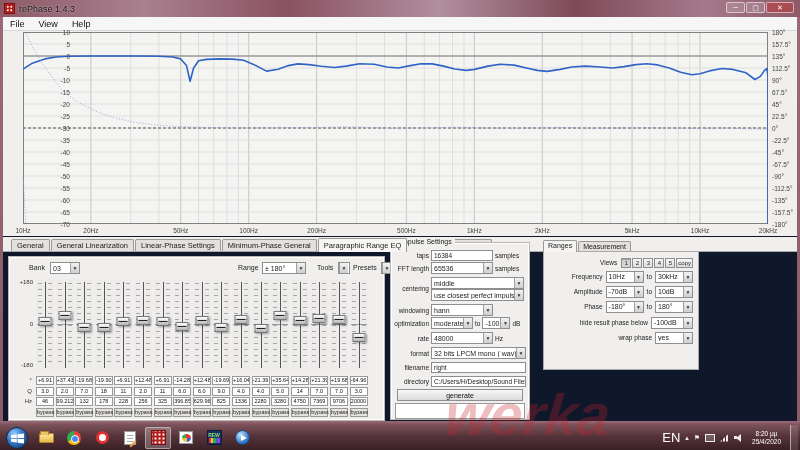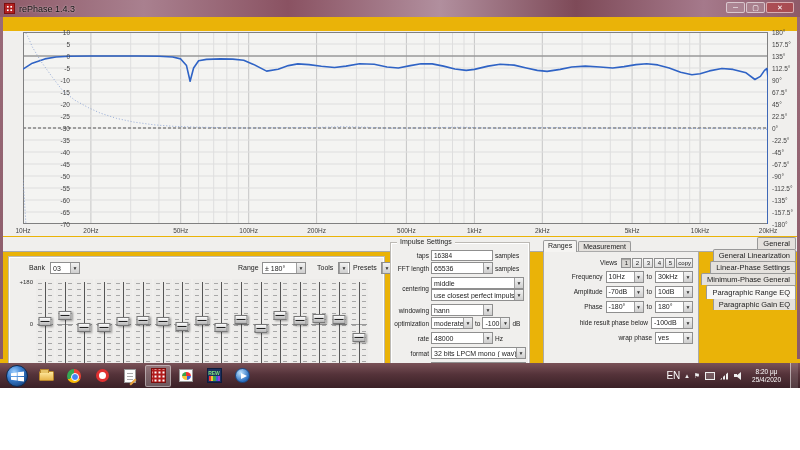--- a/index.html
+++ b/index.html
@@ -1,18 +1,18 @@
 <!DOCTYPE html>
 <html><head>
 <meta charset="utf-8">
 <style>
   html,body{margin:0;padding:0;background:#fff;}
   *{box-sizing:border-box;}
-  .app{position:relative;width:800px;height:388px;overflow:hidden;
-       font-family:"Liberation Sans",sans-serif;background:#eab308;color:#222;}
+  .app{position:relative;width:800px;height:450px;overflow:hidden;
+       font-family:"Liberation Sans",sans-serif;background:#0f172a;color:#222;}
   
   .titlebar{position:absolute;top:0;left:0;width:800px;height:17px;
     background:linear-gradient(90deg,#8e5a68 0%,#a9808f 18%,#8a5262 36%,#b18f9e 55%,#7e4a58 72%,#a5798b 88%,#8e5a68 100%);
     display:flex;align-items:center;padding:0 4px;}
   .app-icon{width:11px;height:11px;margin-right:4px;background:#b21b1b;border:1px solid #7d0f0f;
     background-image:radial-gradient(#fff 0.8px,transparent 0.9px);background-size:3.5px 3.5px;background-position:1px 1px;}
   .title-text{font-size:9px;color:#111;text-shadow:0 0 2px rgba(255,255,255,.7);}
   .win-controls{position:absolute;right:6px;top:2px;display:flex;gap:1px;}
   .win-btn{width:19px;height:11px;border:1px solid rgba(255,255,255,.55);border-radius:2px;
     background:rgba(255,255,255,.15);color:#fff;font-size:7px;line-height:9px;text-align:center;}
@@ -25,21 +25,21 @@
     border-bottom:1px solid #d8d8d8;display:flex;align-items:center;}
   .menu-item{font-size:9px;padding:0 7px;color:#111;}
   
   .graph-area{position:absolute;top:31px;left:3px;right:3px;height:205px;background:#f0efed;}
   .plot{position:absolute;left:20px;top:1px;width:745px;height:192px;background:#f4f4f2;}
   .ylab-left span{position:absolute;right:727px;width:18px;text-align:right;font-size:6.5px;color:#444;}
   .ylab-right span{position:absolute;left:769px;width:26px;font-size:6.5px;color:#444;}
   .xlab span{position:absolute;top:196px;width:30px;text-align:center;font-size:6.5px;color:#444;}
   
   .tabbar{position:absolute;top:237px;left:3px;right:3px;height:15px;display:flex;align-items:flex-end;padding-left:8px;
-    border-bottom:1px solid #aaa;background:#f0efed;flex-direction:column;}
+    border-bottom:1px solid #aaa;background:#f0efed;}
   .tab{font-size:7.5px;padding:1px 5px 2px;background:#e4e1dd;border:1px solid #999;border-bottom:none;
     border-radius:2px 2px 0 0;margin-right:1px;color:#222;height:12px;line-height:9px;}
   .tab.active{background:#f7f6f4;height:14px;line-height:11px;position:relative;z-index:2;margin-bottom:-1px;}
   
   .groupbox{position:absolute;border:1px solid #bcb9b4;box-shadow:inset 0 0 0 1px #fff;background:#f0efed;}
   .gb-title{position:absolute;top:-5px;left:6px;background:#f0efed;font-size:7px;padding:0 3px;color:#222;}
   
   .eq-box{left:8px;top:256px;width:377px;height:165px;}
   .bank-row{position:absolute;top:4px;left:0;right:0;height:14px;font-size:7px;}
   .lbl{font-size:7px;color:#222;}
@@ -110,21 +110,21 @@
   .paint-ic{width:14px;height:13px;background:#fdfdfd;border:1px solid #999;position:relative;}
   .paint-ic::after{content:"";position:absolute;left:2px;top:2px;width:9px;height:8px;border-radius:50%;
     background:conic-gradient(#e33 0 25%,#3a62d8 25% 50%,#f5c33b 50% 75%,#3aa54a 75%);}
   .rew-ic{width:15px;height:15px;background:#1b2f5e;position:relative;border:1px solid #0e1c3c;}
   .rew-ic span{position:absolute;top:1px;left:0;right:0;text-align:center;font-size:5px;font-weight:bold;color:#7fe07f;}
   .rew-ic::after{content:"";position:absolute;left:1px;right:1px;bottom:1px;height:5px;
     background:linear-gradient(90deg,#e33 0 20%,#f5c33b 20% 40%,#3aa54a 40% 60%,#3a62d8 60% 80%,#9b3ad8 80%);}
   .media-ic{width:15px;height:15px;border-radius:50%;background:radial-gradient(circle at 35% 30%,#bfe4ff,#2a6fc0 70%);position:relative;border:1px solid #1a4a85;}
   .media-ic::after{content:"";position:absolute;left:5px;top:4px;border-left:6px solid #fff;border-top:3.5px solid transparent;border-bottom:3.5px solid transparent;}
   .tray{margin-left:auto;display:flex;align-items:center;color:#fff;gap:5px;padding-right:2px;}
-  .tray-txt{font-size:10px;color:#fff;}
+  .tray-txt{font-size:13px;color:#fff;}
   .tray-glyph{font-size:7px;color:#eee;}
   .net-ic{width:9px;height:8px;background:linear-gradient(to top,transparent 0,transparent 0) ;position:relative;}
   .net-ic::after{content:"";position:absolute;bottom:0;left:0;width:9px;height:8px;
     background:repeating-linear-gradient(90deg,#eee 0 1.5px,transparent 1.5px 3px);clip-path:polygon(0 100%,100% 0,100% 100%);}
   .spk-ic{position:relative;width:9px;height:8px;}
   .spk-ic::before{content:"";position:absolute;left:0;top:2.5px;width:3px;height:3px;background:#eee;}
   .spk-ic::after{content:"";position:absolute;left:2px;top:0;border-right:5px solid #eee;border-top:4px solid transparent;border-bottom:4px solid transparent;}
   .scr-ic{width:10px;height:8px;border:1px solid #eee;background:rgba(255,255,255,.2);}
   .clock{text-align:center;font-size:6.5px;line-height:8px;color:#fff;padding:0 4px;}
   .show-desktop{width:8px;height:25px;border-left:1px solid rgba(255,255,255,.5);background:rgba(255,255,255,.12);}
@@ -140,20 +140,25 @@
     <div class="win-controls">
       <div class="win-btn">─</div>
       <div class="win-btn">▢</div>
       <div class="win-btn close">✕</div>
     </div>
   </div>
   <div class="frame-l"></div>
   <div class="frame-r"></div>
   <div class="frame-b"></div>
 
+  <div class="menubar" id="menubar">
+      <div class="menu-item">File</div>
+      <div class="menu-item">View</div>
+      <div class="menu-item">Help</div>
+    </div>
 
   <div class="graph-area">
     <div class="plot">
       <svg id="plot-svg" width="745" height="192" viewBox="0 0 745 192">
           <line x1="0.0" y1="0" x2="0.0" y2="192" stroke="#c6c6c6" stroke-width="1"></line>
           <line x1="67.9" y1="0" x2="67.9" y2="192" stroke="#c6c6c6" stroke-width="1"></line>
           <line x1="107.7" y1="0" x2="107.7" y2="192" stroke="#dedede" stroke-width="1"></line>
           <line x1="135.9" y1="0" x2="135.9" y2="192" stroke="#dedede" stroke-width="1"></line>
           <line x1="157.7" y1="0" x2="157.7" y2="192" stroke="#c6c6c6" stroke-width="1"></line>
           <line x1="175.6" y1="0" x2="175.6" y2="192" stroke="#dedede" stroke-width="1"></line>

